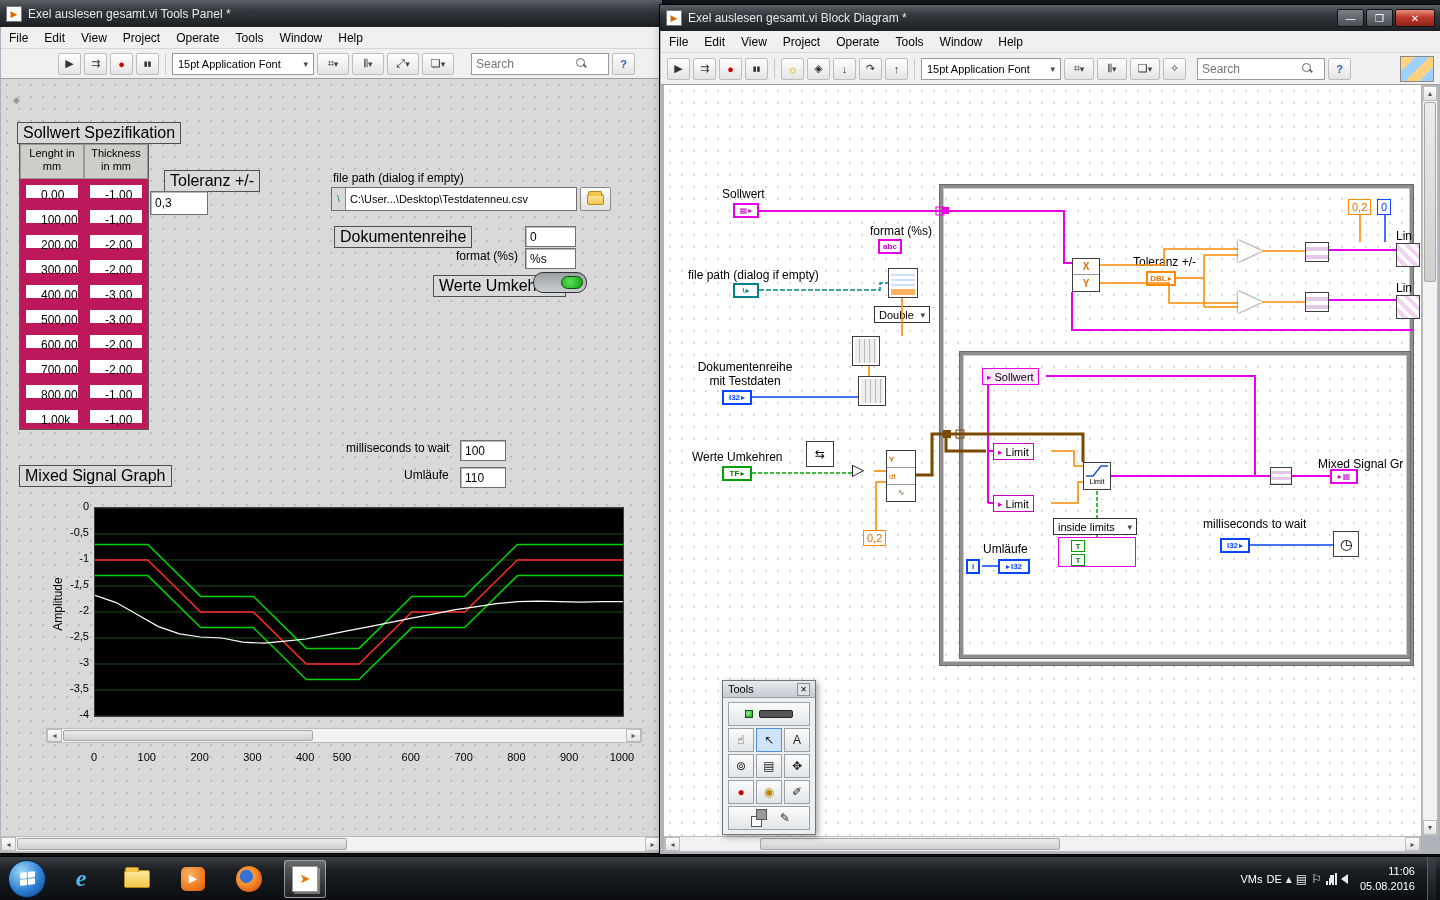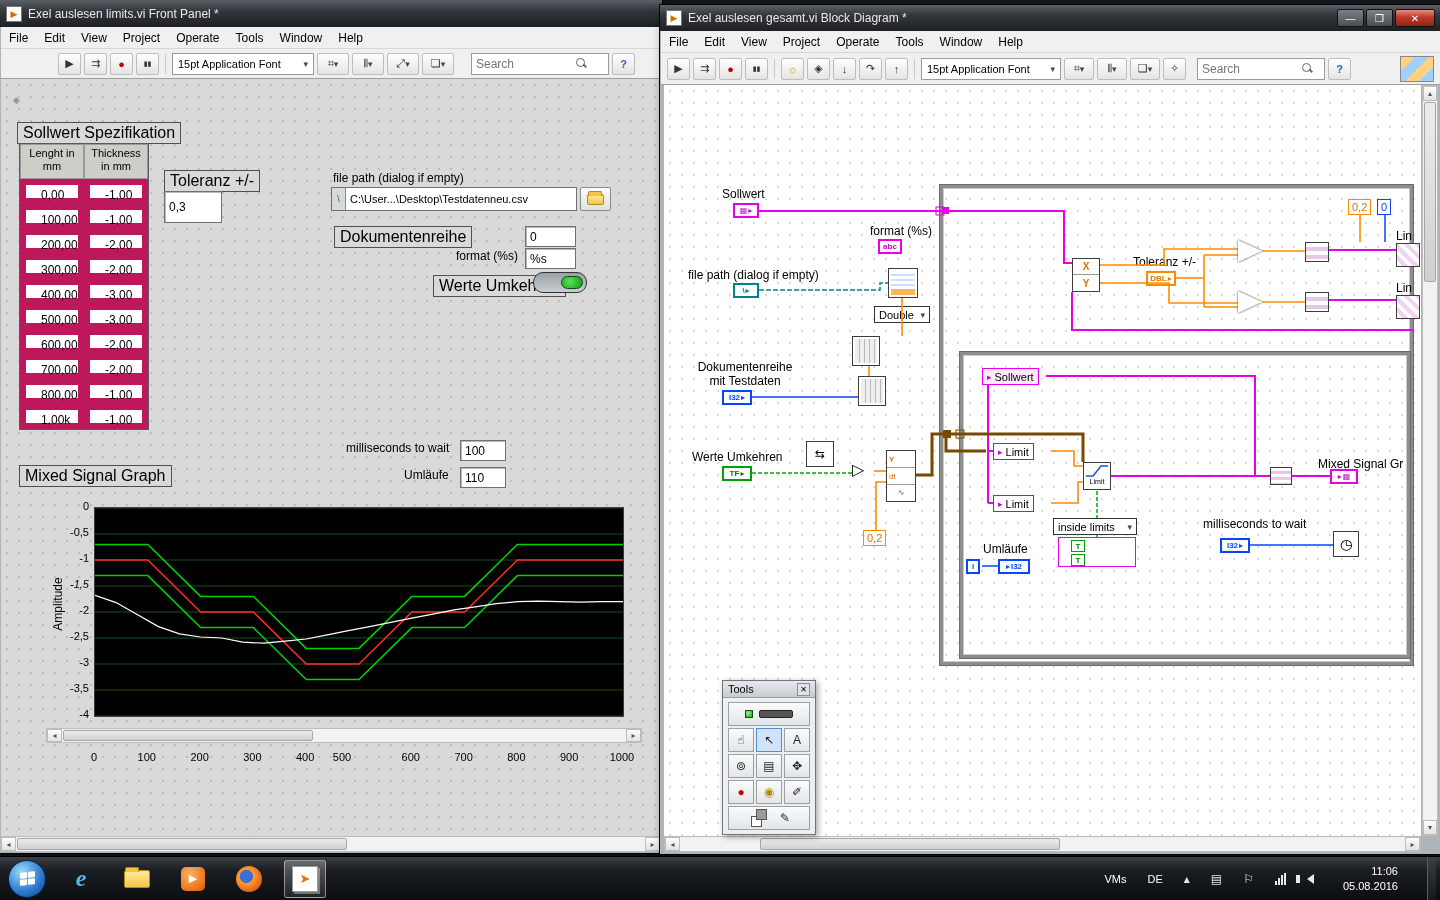--- a/index.html
+++ b/index.html
@@ -95,36 +95,36 @@
   .flag{display:grid;grid-template-columns:7px 7px;grid-template-rows:6px 6px;gap:1px;transform:skewY(-6deg)}
   .flag div{background:#fff;border-radius:1px}
   .task-icon{width:42px;height:38px;margin-left:14px;border-radius:3px;display:flex;align-items:center;justify-content:center}
   .task-icon.active{background:linear-gradient(rgba(255,255,255,.28),rgba(255,255,255,.08));border:1px solid rgba(255,255,255,.45)}
   .ie-e{font-family:"Liberation Serif","DejaVu Serif",serif;font-style:italic;font-size:24px;color:#53b7f0;font-weight:bold}
   .folder{width:26px;height:18px;background:linear-gradient(#ffe9a0,#f3c64a);border:1px solid #b68a1e;border-radius:2px;position:relative}
   .folder::before{content:"";position:absolute;left:0;top:-4px;width:12px;height:4px;background:#f3c64a;border:1px solid #b68a1e;border-bottom:none;border-radius:2px 2px 0 0}
   .wmp{width:24px;height:24px;border-radius:5px;background:radial-gradient(circle at 35% 30%,#ffb25e,#e05a00);display:flex;align-items:center;justify-content:center;color:#fff;font-size:11px}
   .ffx{width:26px;height:26px;border-radius:50%;background:radial-gradient(circle at 40% 40%,#3a6fd8 28%,#ff9b2e 32%,#d9551a 80%)}
   .lvico{width:26px;height:26px;background:#fff;border:1px solid #999;display:flex;align-items:center;justify-content:center;color:#e07800;font-size:13px;box-shadow:2px 2px 0 rgba(255,255,255,.35)}
-  .tray{margin-left:auto;display:flex;align-items:center;gap:21px;color:#fff;font-size:11px;padding-right:4px}
+  .tray{margin-left:auto;display:flex;align-items:center;gap:4px;color:#fff;font-size:11px;padding-right:4px}
   .tray .mini{font-size:12px;color:#e8e8e8}
   .clock{text-align:right;line-height:1.3;padding:0 8px}
   .showdesk{width:9px;height:44px;border-left:1px solid #5a5f64;background:linear-gradient(#3a4046,#14171a)}
   .netbars{display:flex;align-items:flex-end;gap:1px;height:12px}
   .netbars div{width:2px;background:#e8e8e8}
   .spk{width:0;height:0;border-top:5px solid transparent;border-bottom:5px solid transparent;border-right:7px solid #e8e8e8;position:relative}
   .spk::before{content:"";position:absolute;left:-11px;top:-4px;width:4px;height:8px;background:#e8e8e8}
 </style>
 </head>
 <body>
 
 <div class="win" style="left:0;top:0;width:662px;height:853px">
   <div class="titlebar">
     <div class="vi-icon">▶</div>
-    <div class="title-text">Exel auslesen limits.vi Front Panel *</div>
+    <div class="title-text">Exel auslesen gesamt.vi Tools Panel *</div>
   </div>
   <div class="menubar" style="top:27px">
 
   <span class="menu-item">File</span>
       <span class="menu-item">Edit</span>
       <span class="menu-item">View</span>
       <span class="menu-item">Project</span>
       <span class="menu-item">Operate</span>
       <span class="menu-item">Tools</span>
       <span class="menu-item">Window</span>
@@ -220,21 +220,21 @@
           </div>
 
           <div class="lv-tr">
             <div class="lv-td">1,00k</div>
             <div class="lv-td">-1,00</div>
           </div>
         </div>
     </div>
 
     <div class="lv-label" style="left:163px;top:91px">Toleranz +/-</div>
-    <input class="lv-field" style="left: 163px; top: 112px; width: 58px; height: 32px;" value="0,3">
+    <input class="lv-field" style="left: 149px; top: 112px; width: 58px; height: 24px;" value="0,3">
 
     <div class="plain-label" style="left:332px;top:92px">file path (dialog if empty)</div>
     <div style="position:absolute;left:330px;top:108px;width:246px;height:24px;border:1px solid #707070;background:#fff;display:flex;align-items:center">
       <div style="width:14px;height:100%;background:#d9d9d9;border-right:1px solid #8a8a8a;font-size:9px;display:flex;align-items:center;justify-content:center;color:#00707a">\</div>
       <input class="lv-field" style="position: static; border: none; box-shadow: none; flex: 1 1 0%; font-size: 11px;" value="C:\User...\Desktop\Testdatenneu.csv">
     </div>
     <div style="position:absolute;left:579px;top:108px;width:31px;height:24px;border:1px solid #8a8a8a;border-radius:2px;background:linear-gradient(#fdfdfd,#e0e0e0);display:flex;align-items:center;justify-content:center">
       <div class="folder" style="width:17px;height:11px"></div>
     </div>
 

